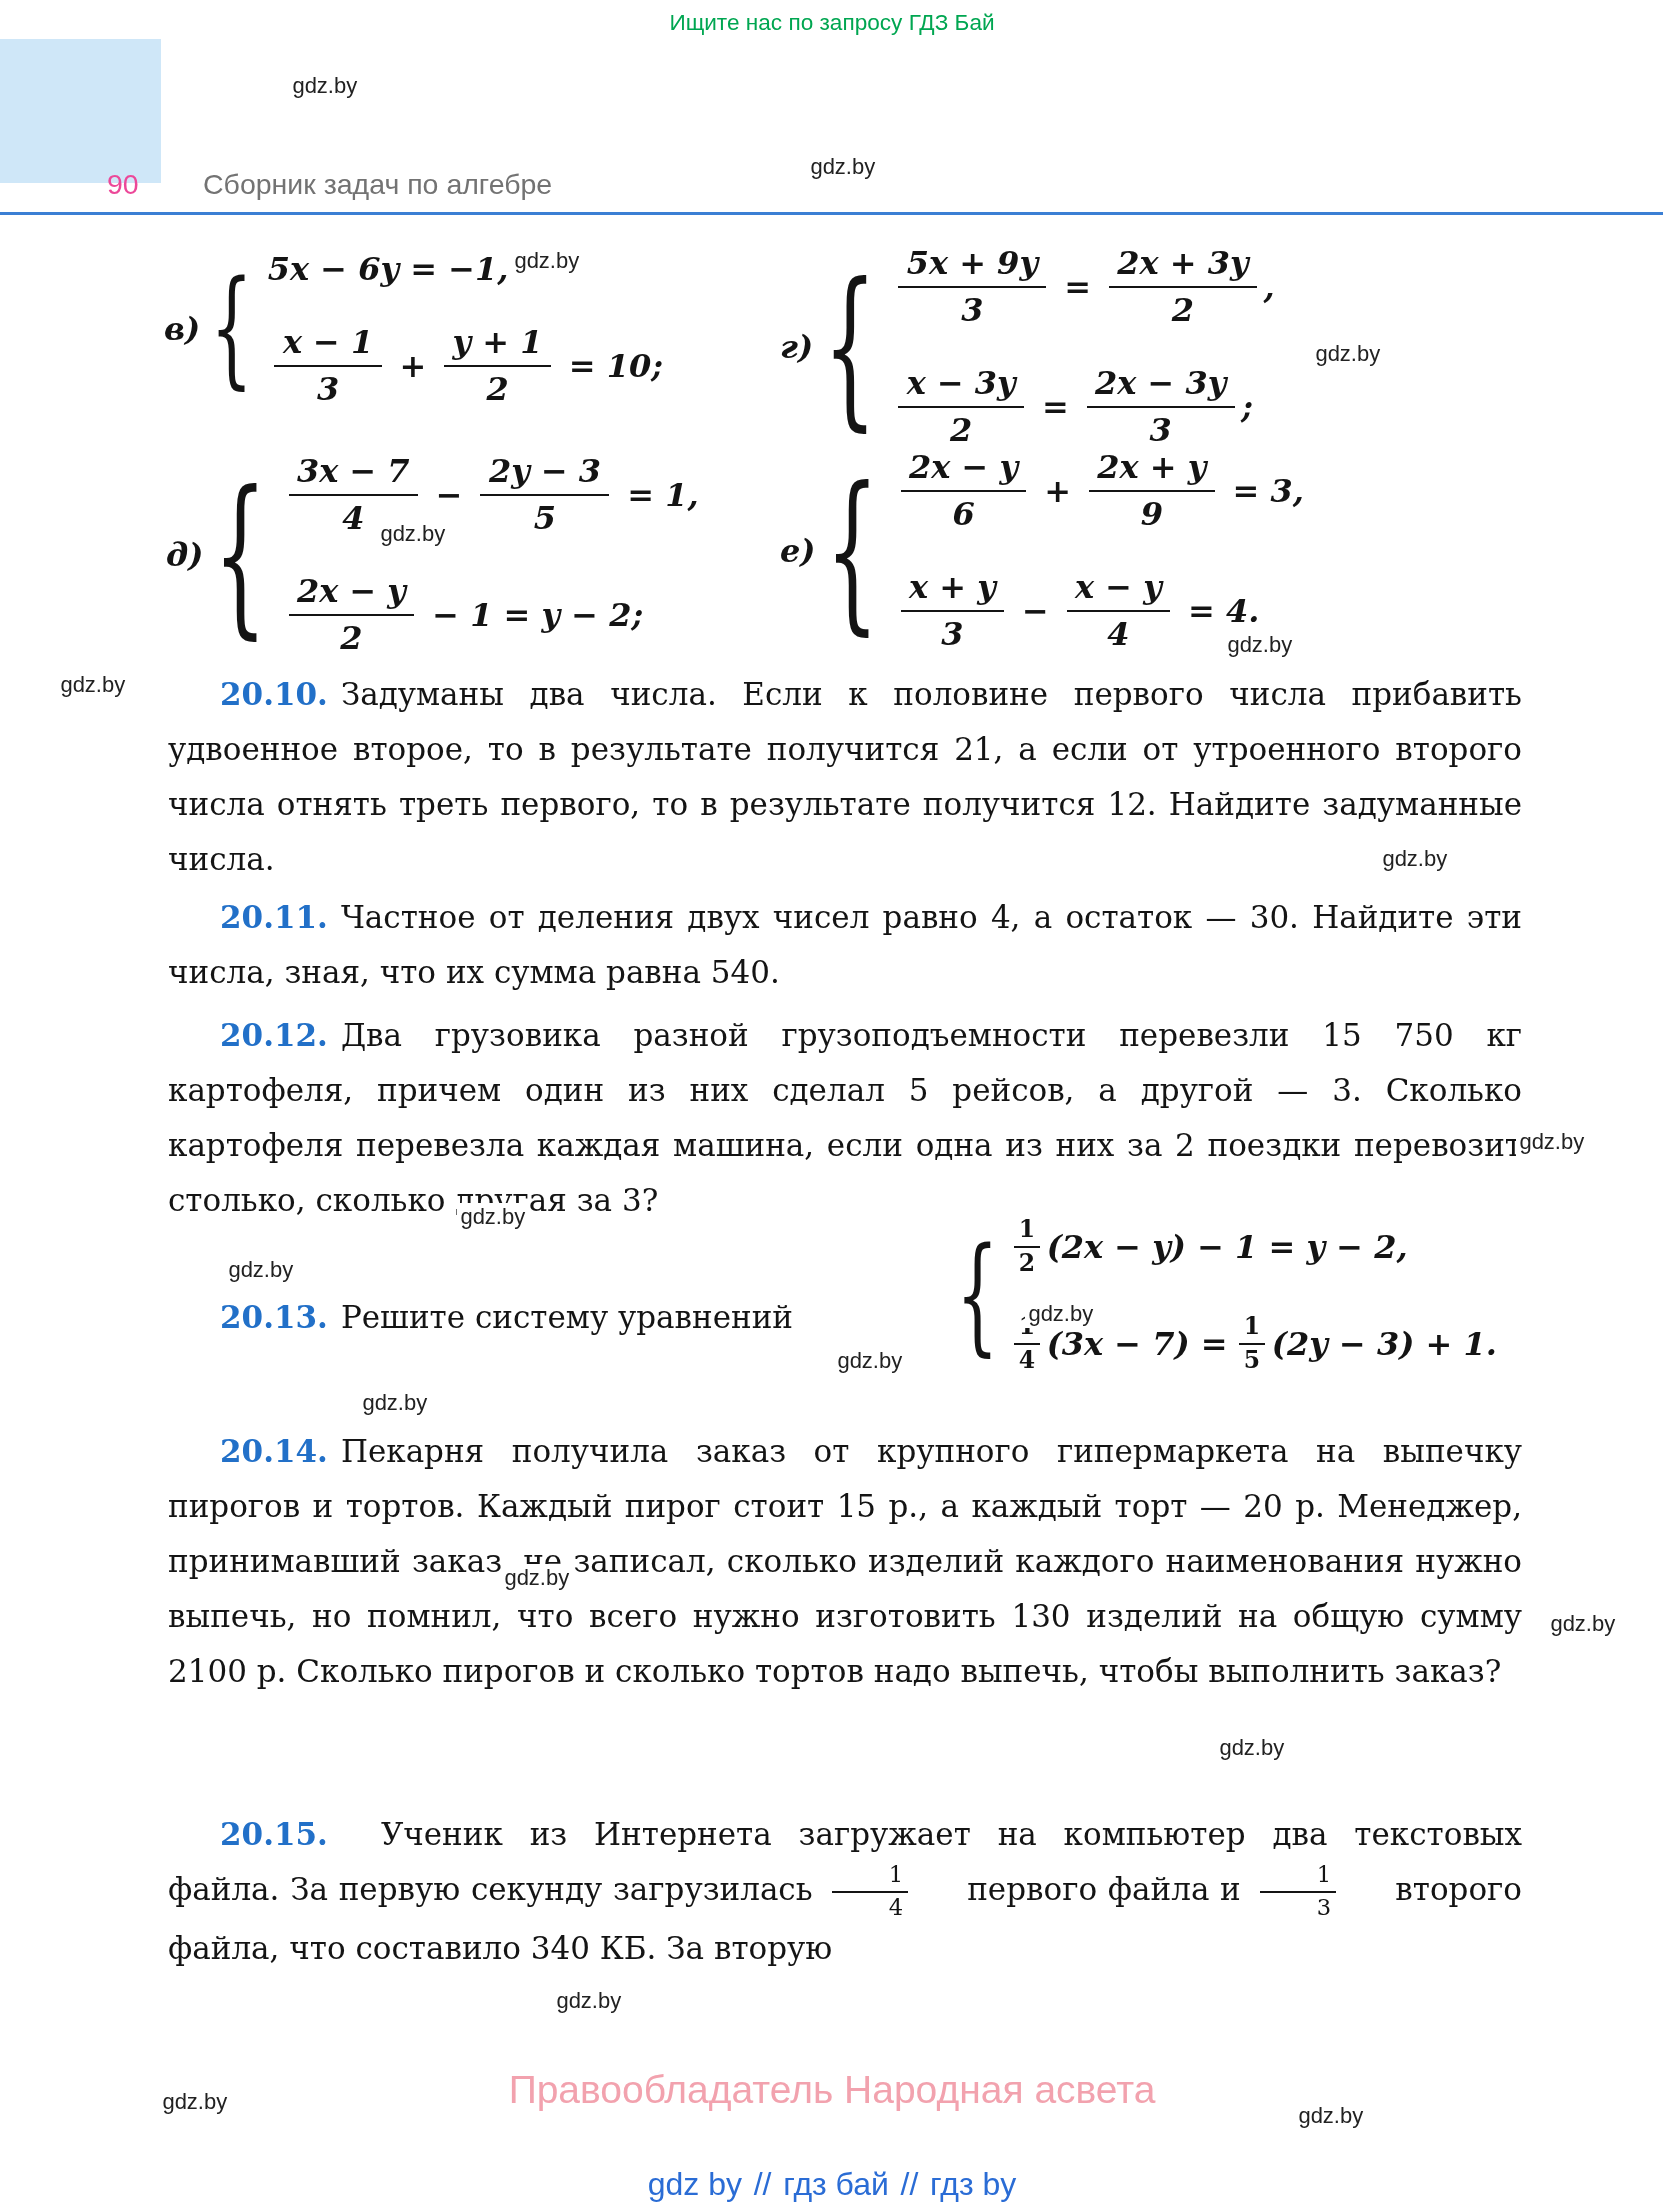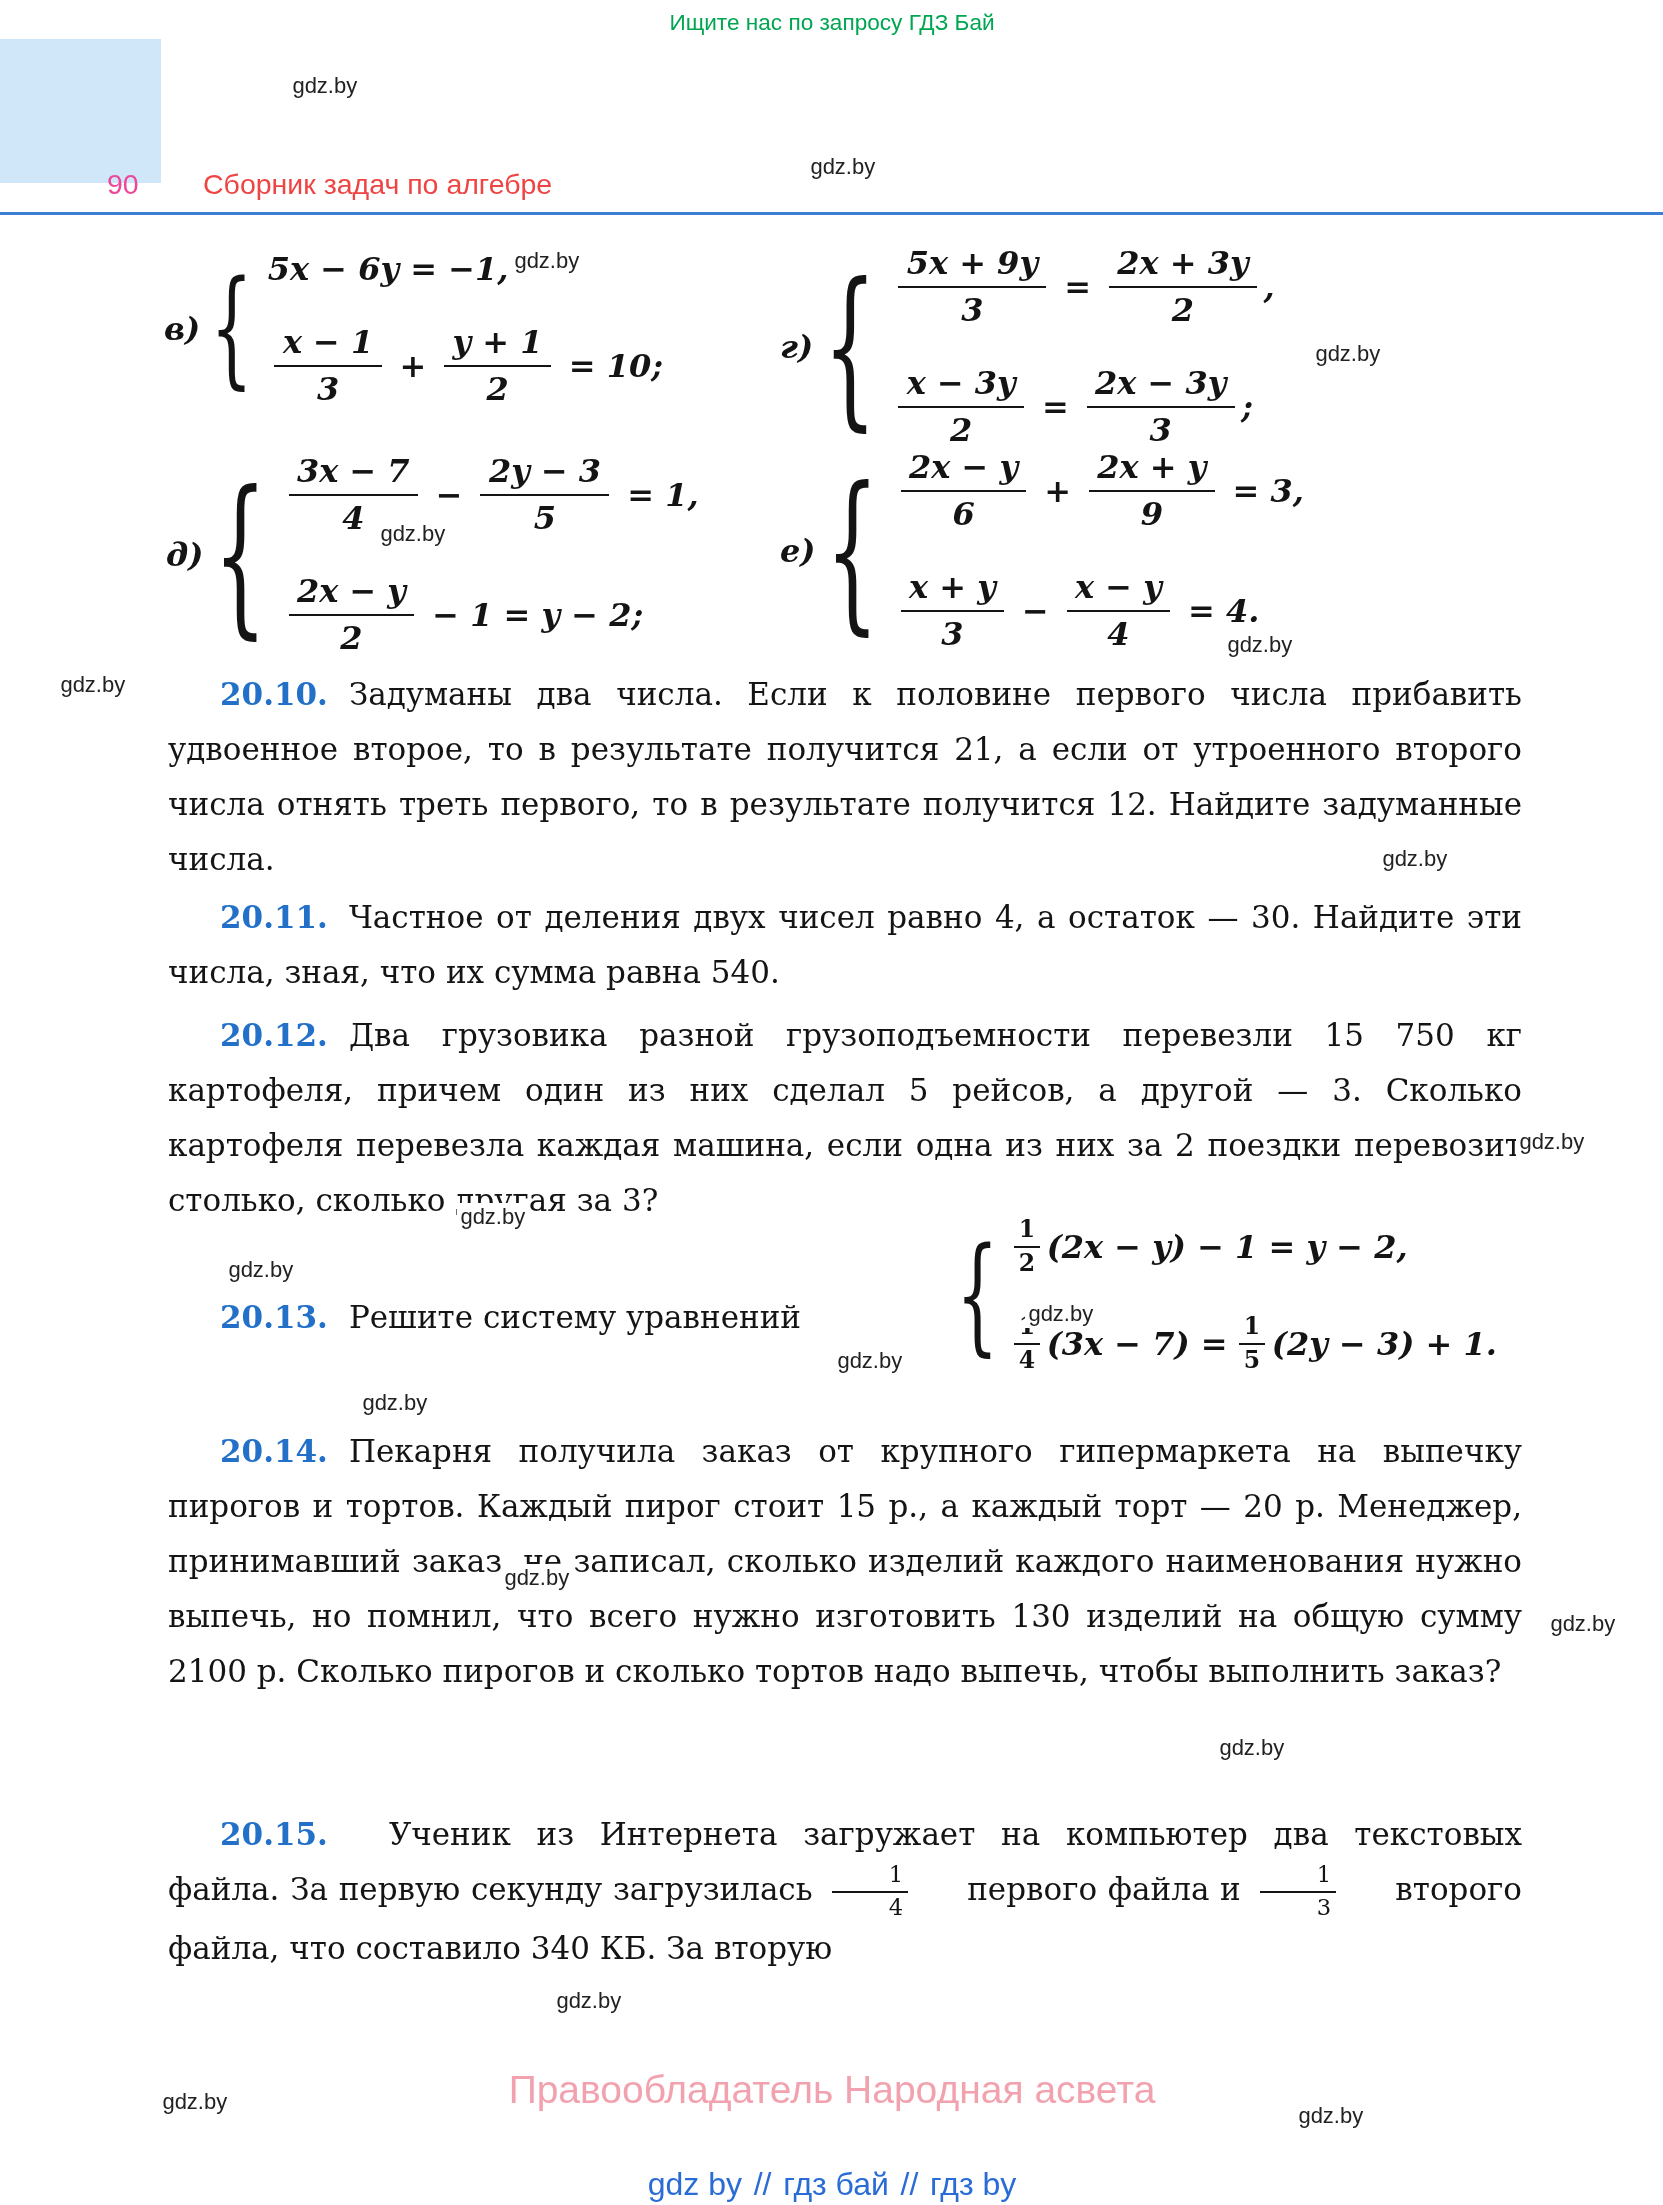--- a/index.html
+++ b/index.html
@@ -13,21 +13,21 @@
   .corner-box { position:absolute; left:0; top:39px; width:161px; height:144px;
                 background:#cfe7f8; z-index:0; }
 
   .watermark { position:absolute; font-family:"Liberation Sans", sans-serif;
                font-size:22px; color:#222; background:#fff; padding:0.8px 3.4px;
                line-height:1.2; z-index:4; }
 
   .page-num   { position:absolute; left:107px; top:168px;
                 font-family:"Liberation Sans", sans-serif; font-size:28.5px; color:#ec4899; }
   .page-title { position:absolute; left:203px; top:168px;
-                font-family:"Liberation Sans", sans-serif; font-size:28.5px; color:#ef4444; }
+                font-family:"Liberation Sans", sans-serif; font-size:28.5px; color:#737373; }
   .header-rule { position:absolute; left:0; top:212px; width:1664px; height:3.4px;
                  background:#3b7fd4; }
 
   
   .system { position:absolute; display:flex; align-items:center; z-index:2; }
   .sys-label { font:italic 700 32px "DejaVu Serif", serif; margin-right:10px; color:#141414; }
   .brace { font-family:"DejaVu Serif", serif; font-size:84px; font-weight:400;
            display:inline-block; transform:scaleY(2.05); transform-origin:center;
            margin-right:15px; line-height:1; color:#141414; }
   .brace-sm { font-size:67px; transform:scaleY(1.9); }
@@ -42,21 +42,21 @@
   .frac .den { padding:4.2px 8.4px 0; }
 
   .sys-2013 .frac { font-size:23.5px; margin:0 6.7px 0 0; font-style:normal; }
   .sys-2013 .frac .num { padding:0 5px 2.5px; border-bottom:2.1px solid #141414; }
   .sys-2013 .frac .den { padding:2.5px 5px 0; }
 
   
   .para { position:absolute; left:168px; width:1354px;
           font-family:"DejaVu Serif", serif; font-size:31px; line-height:55px;
           color:#141414; text-align:justify; text-indent:52px; z-index:1; }
-  .prob-num { color:#2270c8; font-weight:700; margin-right:21px; }
+  .prob-num { color:#2270c8; font-weight:700; margin-right:13px; }
   .para .frac { font-size:22.6px; margin:0 8.4px; font-style:normal; }
   .para .frac .num { padding:0 5px 2.5px; border-bottom:2.1px solid #141414; }
   .para .frac .den { padding:2.5px 5px 0; }
   .mathflow .mtext { white-space:normal;margin-left:40px; }
 
   
   .copyright { position:absolute; top:2068px; left:0; width:100%; text-align:center;
                font-family:"Liberation Sans", sans-serif; font-size:39px; color:#f2a2ae; }
   .footer-links { position:absolute; top:2166px; left:0; width:100%; text-align:center;
                   font-family:"Liberation Sans", sans-serif; font-size:32px; color:#2a6cd5; }

